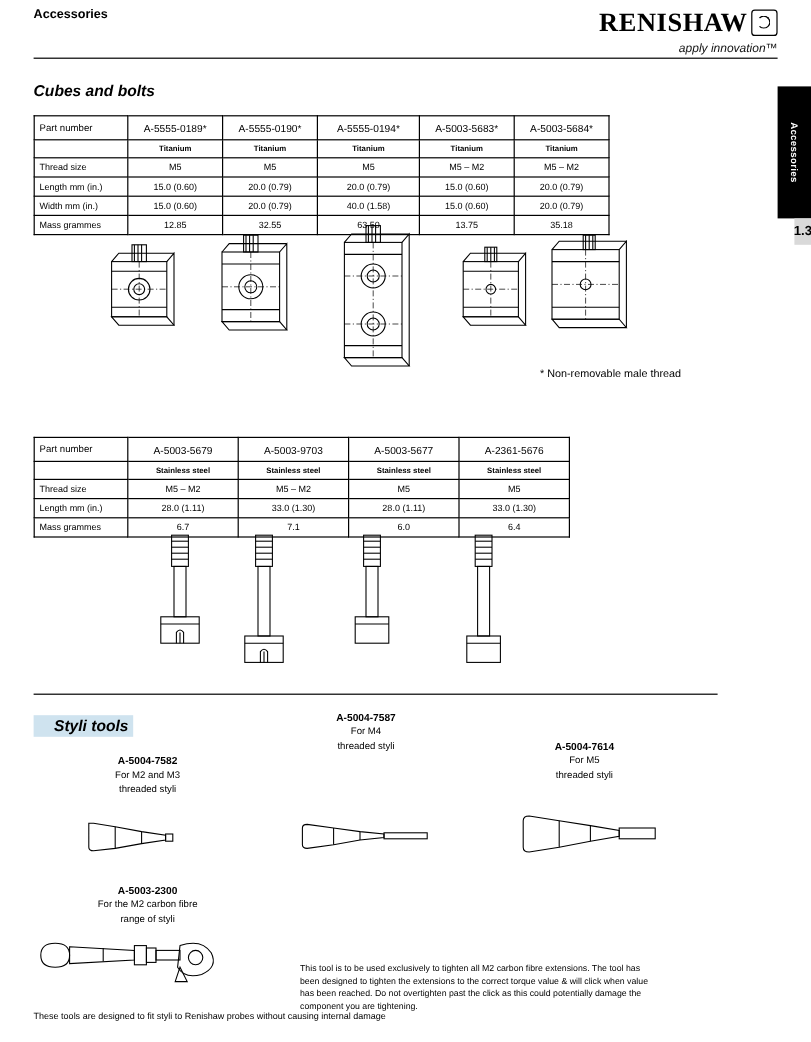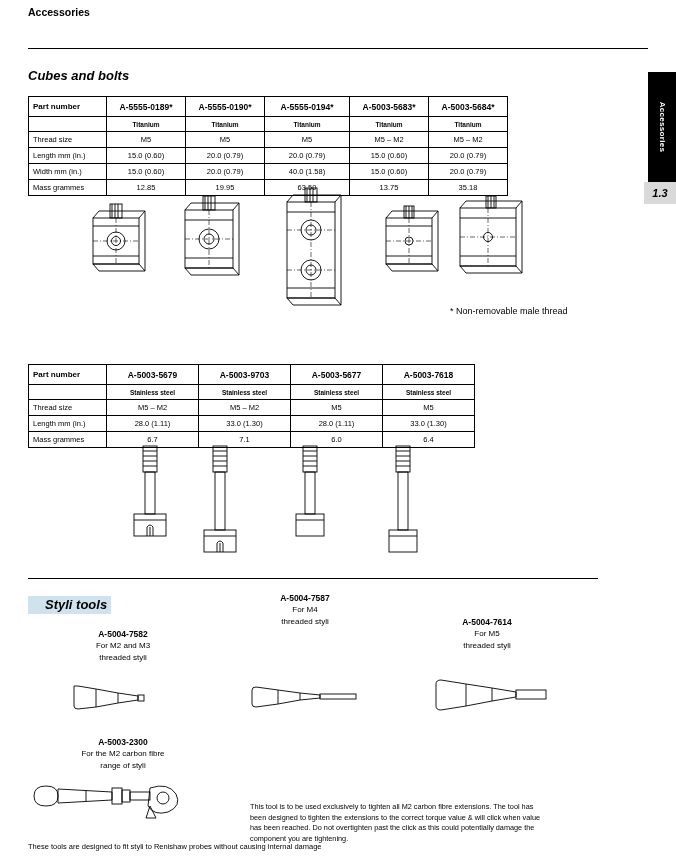--- a/index.html
+++ b/index.html
@@ -97,30 +97,29 @@
     transform: translate(-50%,-50%) rotate(90deg);
     white-space: nowrap;
     font-size: 8px;
     font-weight: bold;
     letter-spacing: 0.3px;
   }
   .side-num {
     position: absolute;
     right: 0px;
     top: 182px;
-    width: 32px;
+    width: 14px;
     height: 22px;
     background: #d9d9d9;
     color: #000;
     font-size: 11px;
     font-weight: bold;
     display: flex;
     align-items: center;
     justify-content: center;
-    font-style: italic;
   }
 
   
   .sec-title {
     position: absolute;
     font-size: 13px;
     font-weight: bold;
     font-style: italic;
   }
   .sec-title.cubes { left: 28px; top: 68px; }
@@ -141,21 +140,21 @@
     padding: 2px 3px;
     height: 11px;
     text-align: center;
     vertical-align: middle;
   }
   table.spec td.rowlab {
     text-align: left;
     padding-left: 4px;
   }
   table.spec tr.head td {
-    font-weight: bold;
+    font-weight: normal;
     font-size: 8.5px;
     height: 15px;
     margin-top: 20px;
   }
   table.spec tr.head td.rowlab { font-size: 8px; }
   table.spec tr.mat td {
     font-weight: bold;
     font-size: 6.5px;
     height: 10px;
     border-top: none;
@@ -205,20 +204,24 @@
   
   svg.art { position: absolute; left: 0; top: 0; width: 676px; height: 868px; pointer-events: none; }
 </style>
 </head>
 <body>
 
 <div class="page">
 
   <div class="hdr-title">Accessories</div>
 
+  <div class="brand">
+    <span class="brand-name">RENISHAW</span><span class="brand-logo"></span>
+    <div class="brand-tag">apply innovation™</div>
+  </div>
   <div class="hdr-rule"></div>
 
   <div class="side-tab">
     <span>Accessories</span>
   </div>
   <div class="side-num">1.3</div>
 
   <div class="sec-title cubes">Cubes and bolts</div>
   <div class="sec-title styli">Styli tools</div>
 
@@ -260,36 +263,36 @@
       <td class="rowlab">Width mm (in.)</td>
       <td>15.0 (0.60)</td>
       <td>20.0 (0.79)</td>
       <td>40.0 (1.58)</td>
       <td>15.0 (0.60)</td>
       <td>20.0 (0.79)</td>
     </tr>
     <tr>
       <td class="rowlab">Mass grammes</td>
       <td>12.85</td>
-      <td>19.95</td>
+      <td>32.55</td>
       <td>63.50</td>
       <td>13.75</td>
       <td>35.18</td>
     </tr>
   </tbody>
     </table>
 
   <table class="spec" id="table2">
     <tbody>
         <tr class="head">
       <td class="rowlab" style="width:70px">Part number</td>
       <td style="width:85px">A-5003-5679</td>
       <td style="width:85px">A-5003-9703</td>
       <td style="width:85px">A-5003-5677</td>
-      <td style="width:85px">A-5003-7618</td>
+      <td style="width:85px">A-2361-5676</td>
     </tr>
     <tr class="mat">
       <td class="rowlab blank"></td>
       <td>Stainless steel</td>
       <td>Stainless steel</td>
       <td>Stainless steel</td>
       <td>Stainless steel</td>
     </tr>
     <tr>
       <td class="rowlab">Thread size</td>

